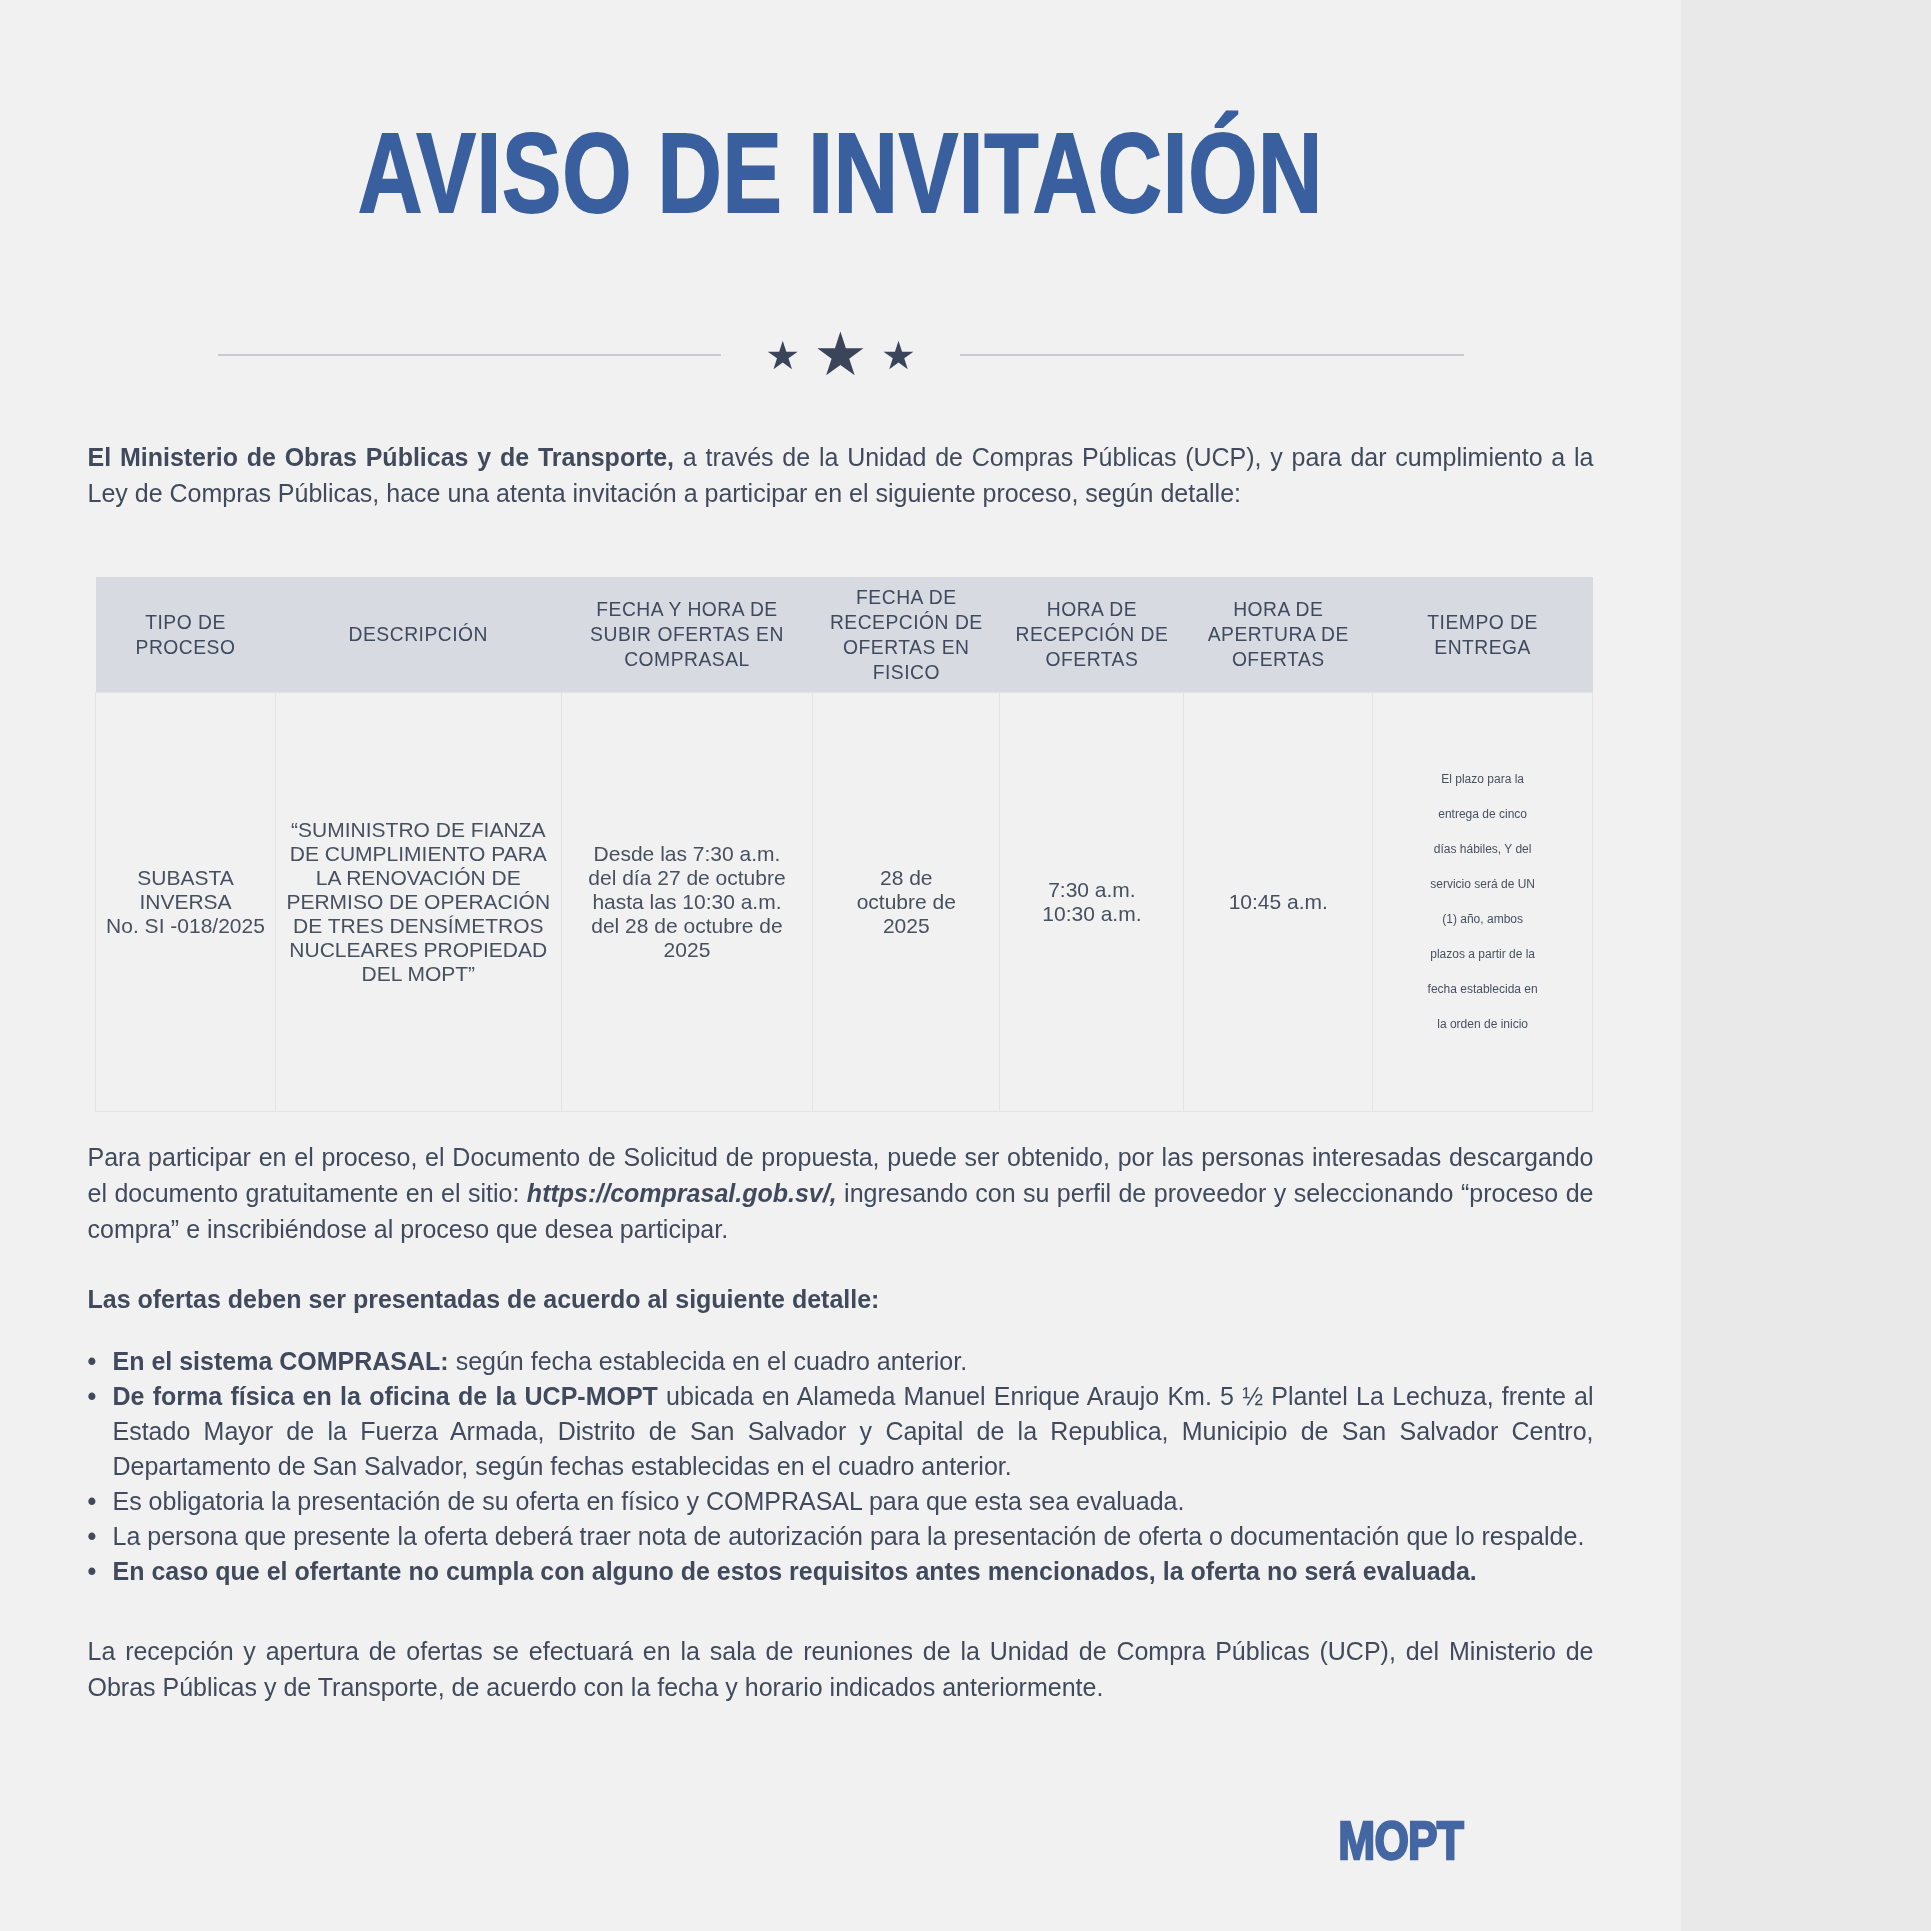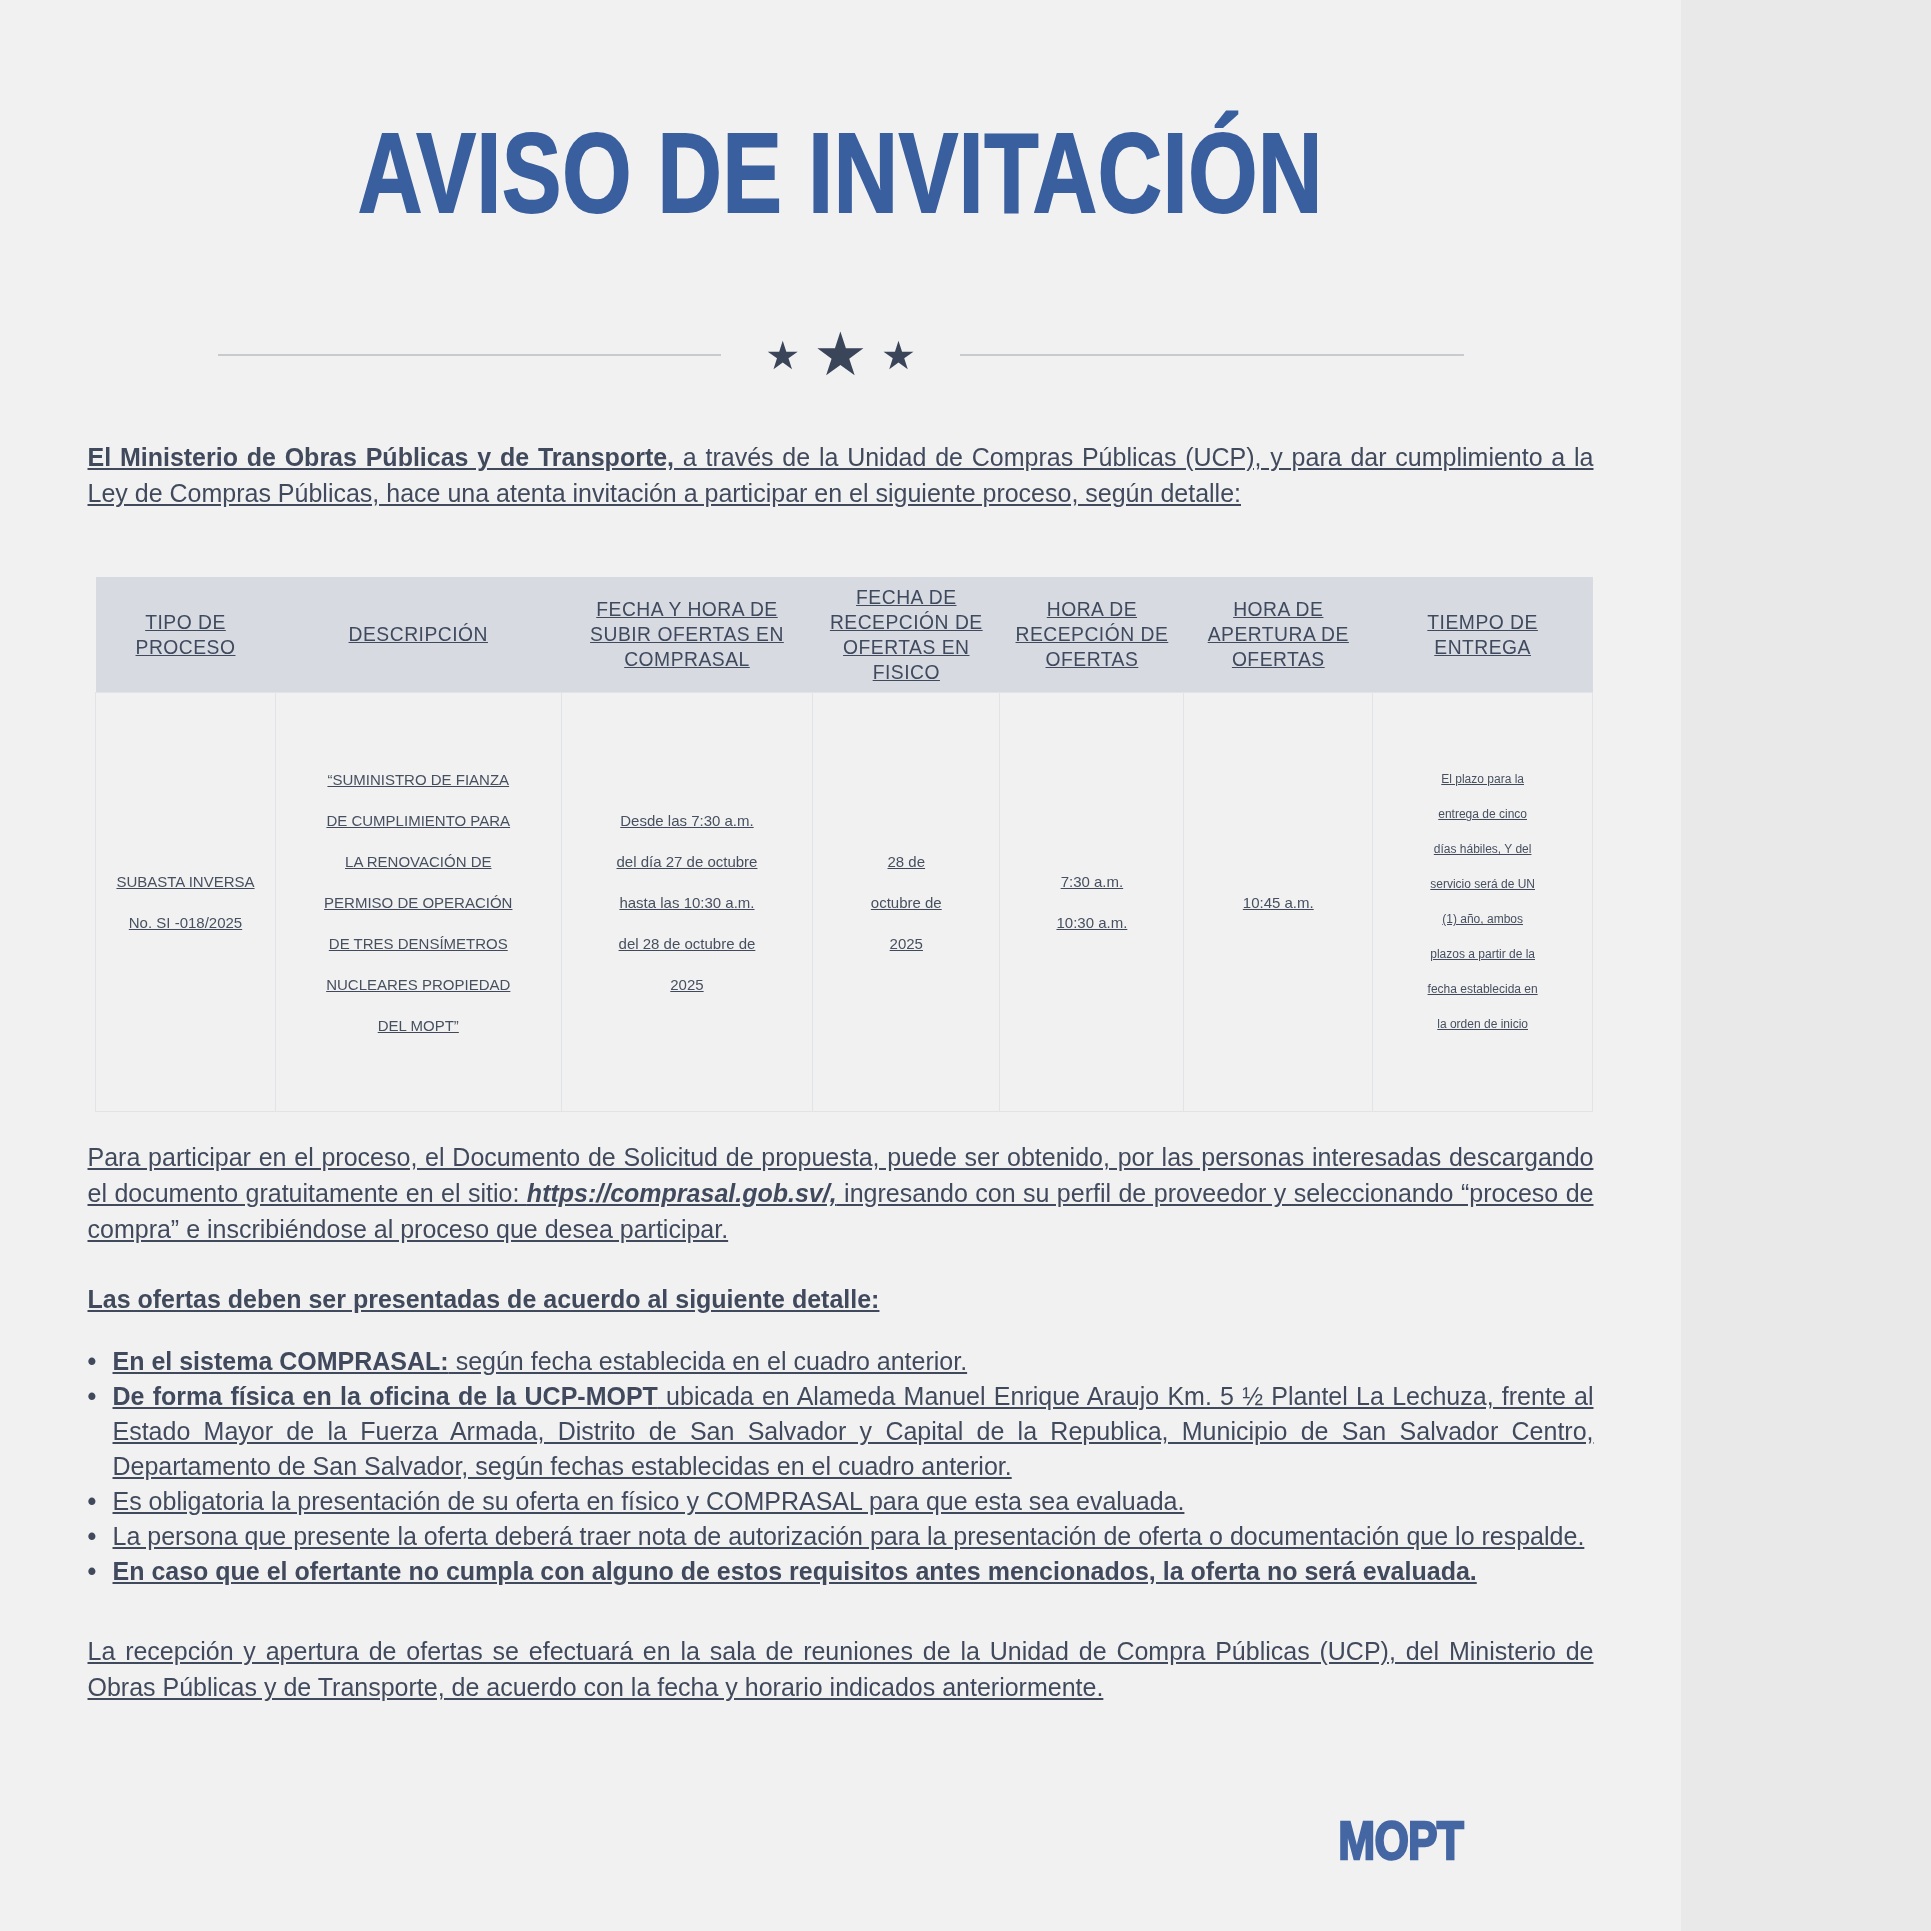--- a/index.html
+++ b/index.html
@@ -47,21 +47,21 @@
     align-items:center;
   }
   .divider .line{flex:1;height:1.9px;background:var(--divider_line);}
   .stars{
     display:flex;align-items:center;gap:13.5px;
     margin:0 44px;color:var(--star_navy);line-height:1;
   }
   .star-small{font-size:39px;}
   .star-big{font-size:60px;}
   
-  .content{width:1506px;margin:0 auto;text-decoration:underline;}
+  .content{width:1506px;margin:0 auto;}
   .intro{
     margin-top:54px;
     font-size:25px;line-height:36px;
     text-align:justify;
   }
   .b{font-weight:bold;}
   .bi{font-weight:bold;font-style:italic;}
   
   table.process{
     margin-top:66px;
@@ -77,22 +77,22 @@
     line-height:25px;
     letter-spacing:0.5px;
     color:#3f4a5e;
     text-align:center;
     vertical-align:middle;
     padding:7.7px 5.8px;
     height:100px;
   }
   table.process td{
     border:1.9px solid var(--table_border);
-    font-size:15px;
-    line-height:41px;
+    font-size:21px;
+    line-height:24px;
     text-align:center;
     vertical-align:middle;
     height:419px;
     padding:5.8px 9.7px;
     white-space:pre-line;
     color:#47505f;
   }
   table.process col.c1{width:12.0%;}
   table.process col.c2{width:19.1%;}
   table.process col.c3{width:16.8%;}

